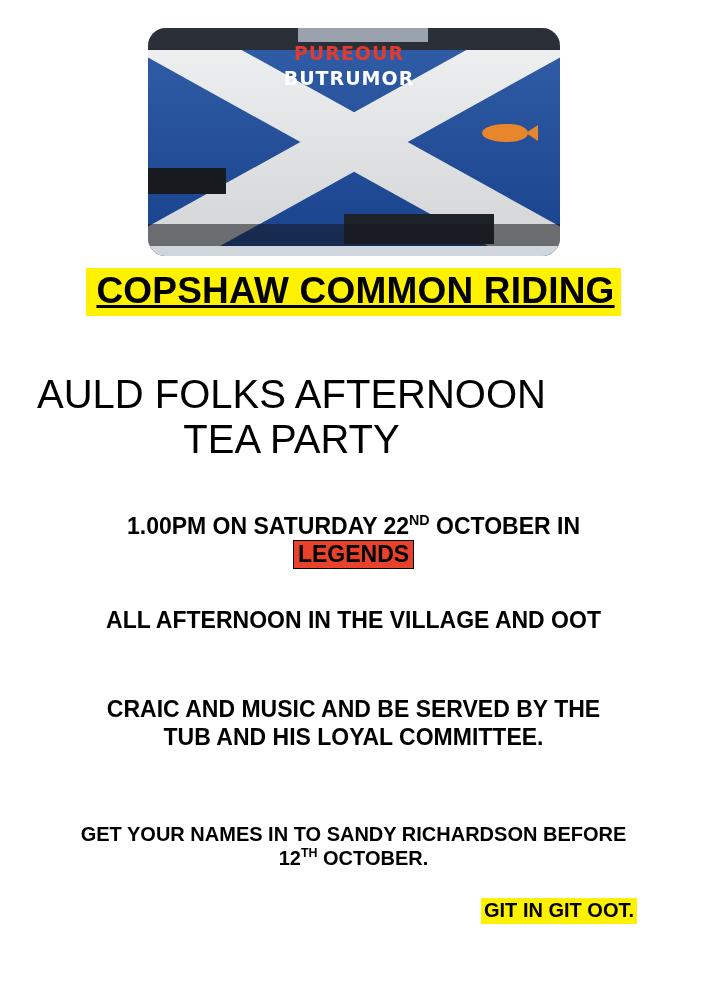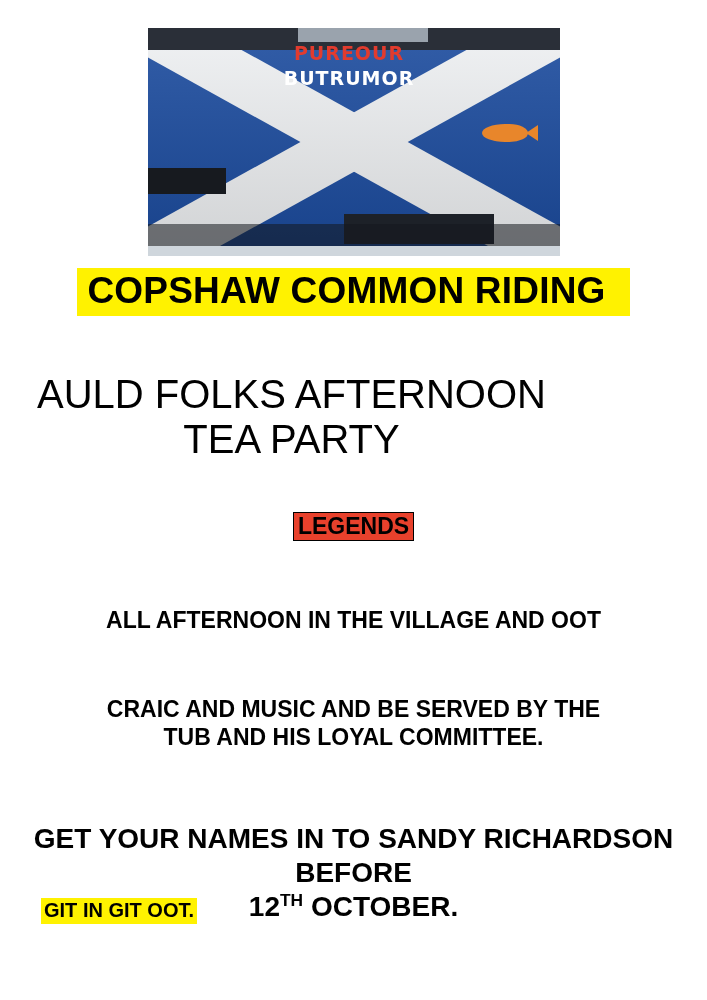--- a/index.html
+++ b/index.html
@@ -23,20 +23,21 @@
   }
 
   
   .photo-wrap {
     position: absolute;
     left: 148px;
     top: 28px;
     width: 412px;
     height: 228px;
     overflow: hidden;
+    border-radius: 18px;
   }
   .photo {
     position: absolute;
     inset: 0;
     background: #1b4b9e;
   }
   
   .photo-shade {
     position: absolute;
     inset: 0;
@@ -151,22 +152,23 @@
     top: 268px;
     width: 707px;
     text-align: center;
   }
   .headline {
     display: inline-block;
     background: #fff200;
     font-size: 37px;
     font-weight: bold;
     letter-spacing: 0.2px;
-    padding: 3px 24px 5px 10px;
+    padding: 3px 6px 5px 10px;
     line-height: 1.08;
+    text-decoration: underline;
   }
 
   
   .title {
     position: absolute;
     left: 0;
     top: 372px;
     width: 583px;
     text-align: center;
     font-size: 40px;
@@ -178,27 +180,26 @@
   .block {
     position: absolute;
     width: 707px;
     text-align: center;
     font-weight: bold;
     line-height: 1.22;
   }
   .when      { top: 512px; font-size: 23px; }
   .invited   { top: 606px; font-size: 23px; }
   .comealong { top: 695px; font-size: 23px; }
-  .names     { top: 822px; font-size: 28px; }
+  .names     { top: 822px; font-size: 20px; }
   .closing-row {
     position: absolute;
     top: 898px;
     width: 637px;
-    text-align: left;
-    padding-left: 41px;
+    text-align: right;
   }
   .closing {
     display: inline-block;
     background: #fff200;
     font-size: 20px;
     font-weight: bold;
     padding: 1px 3px 2px 3px;
   }
 
   sup {
@@ -245,20 +246,23 @@
     <span class="headline">COPSHAW COMMON RIDING</span>
   </div>
 
   <div class="title">
     <div>AULD FOLKS AFTERNOON</div>
     <div>TEA PARTY</div>
   </div>
 
   <div class="block when">
     <div>
+      <span>1.00PM ON SATURDAY 22</span><sup>ND</sup><span> OCTOBER IN</span>
+    </div>
+    <div>
       <span class="venue">LEGENDS</span>
     </div>
   </div>
 
   <div class="block invited">
     <div>ALL AFTERNOON IN THE VILLAGE AND OOT</div>
   </div>
 
   <div class="block comealong">
     <div>CRAIC AND MUSIC AND BE SERVED BY THE</div>

